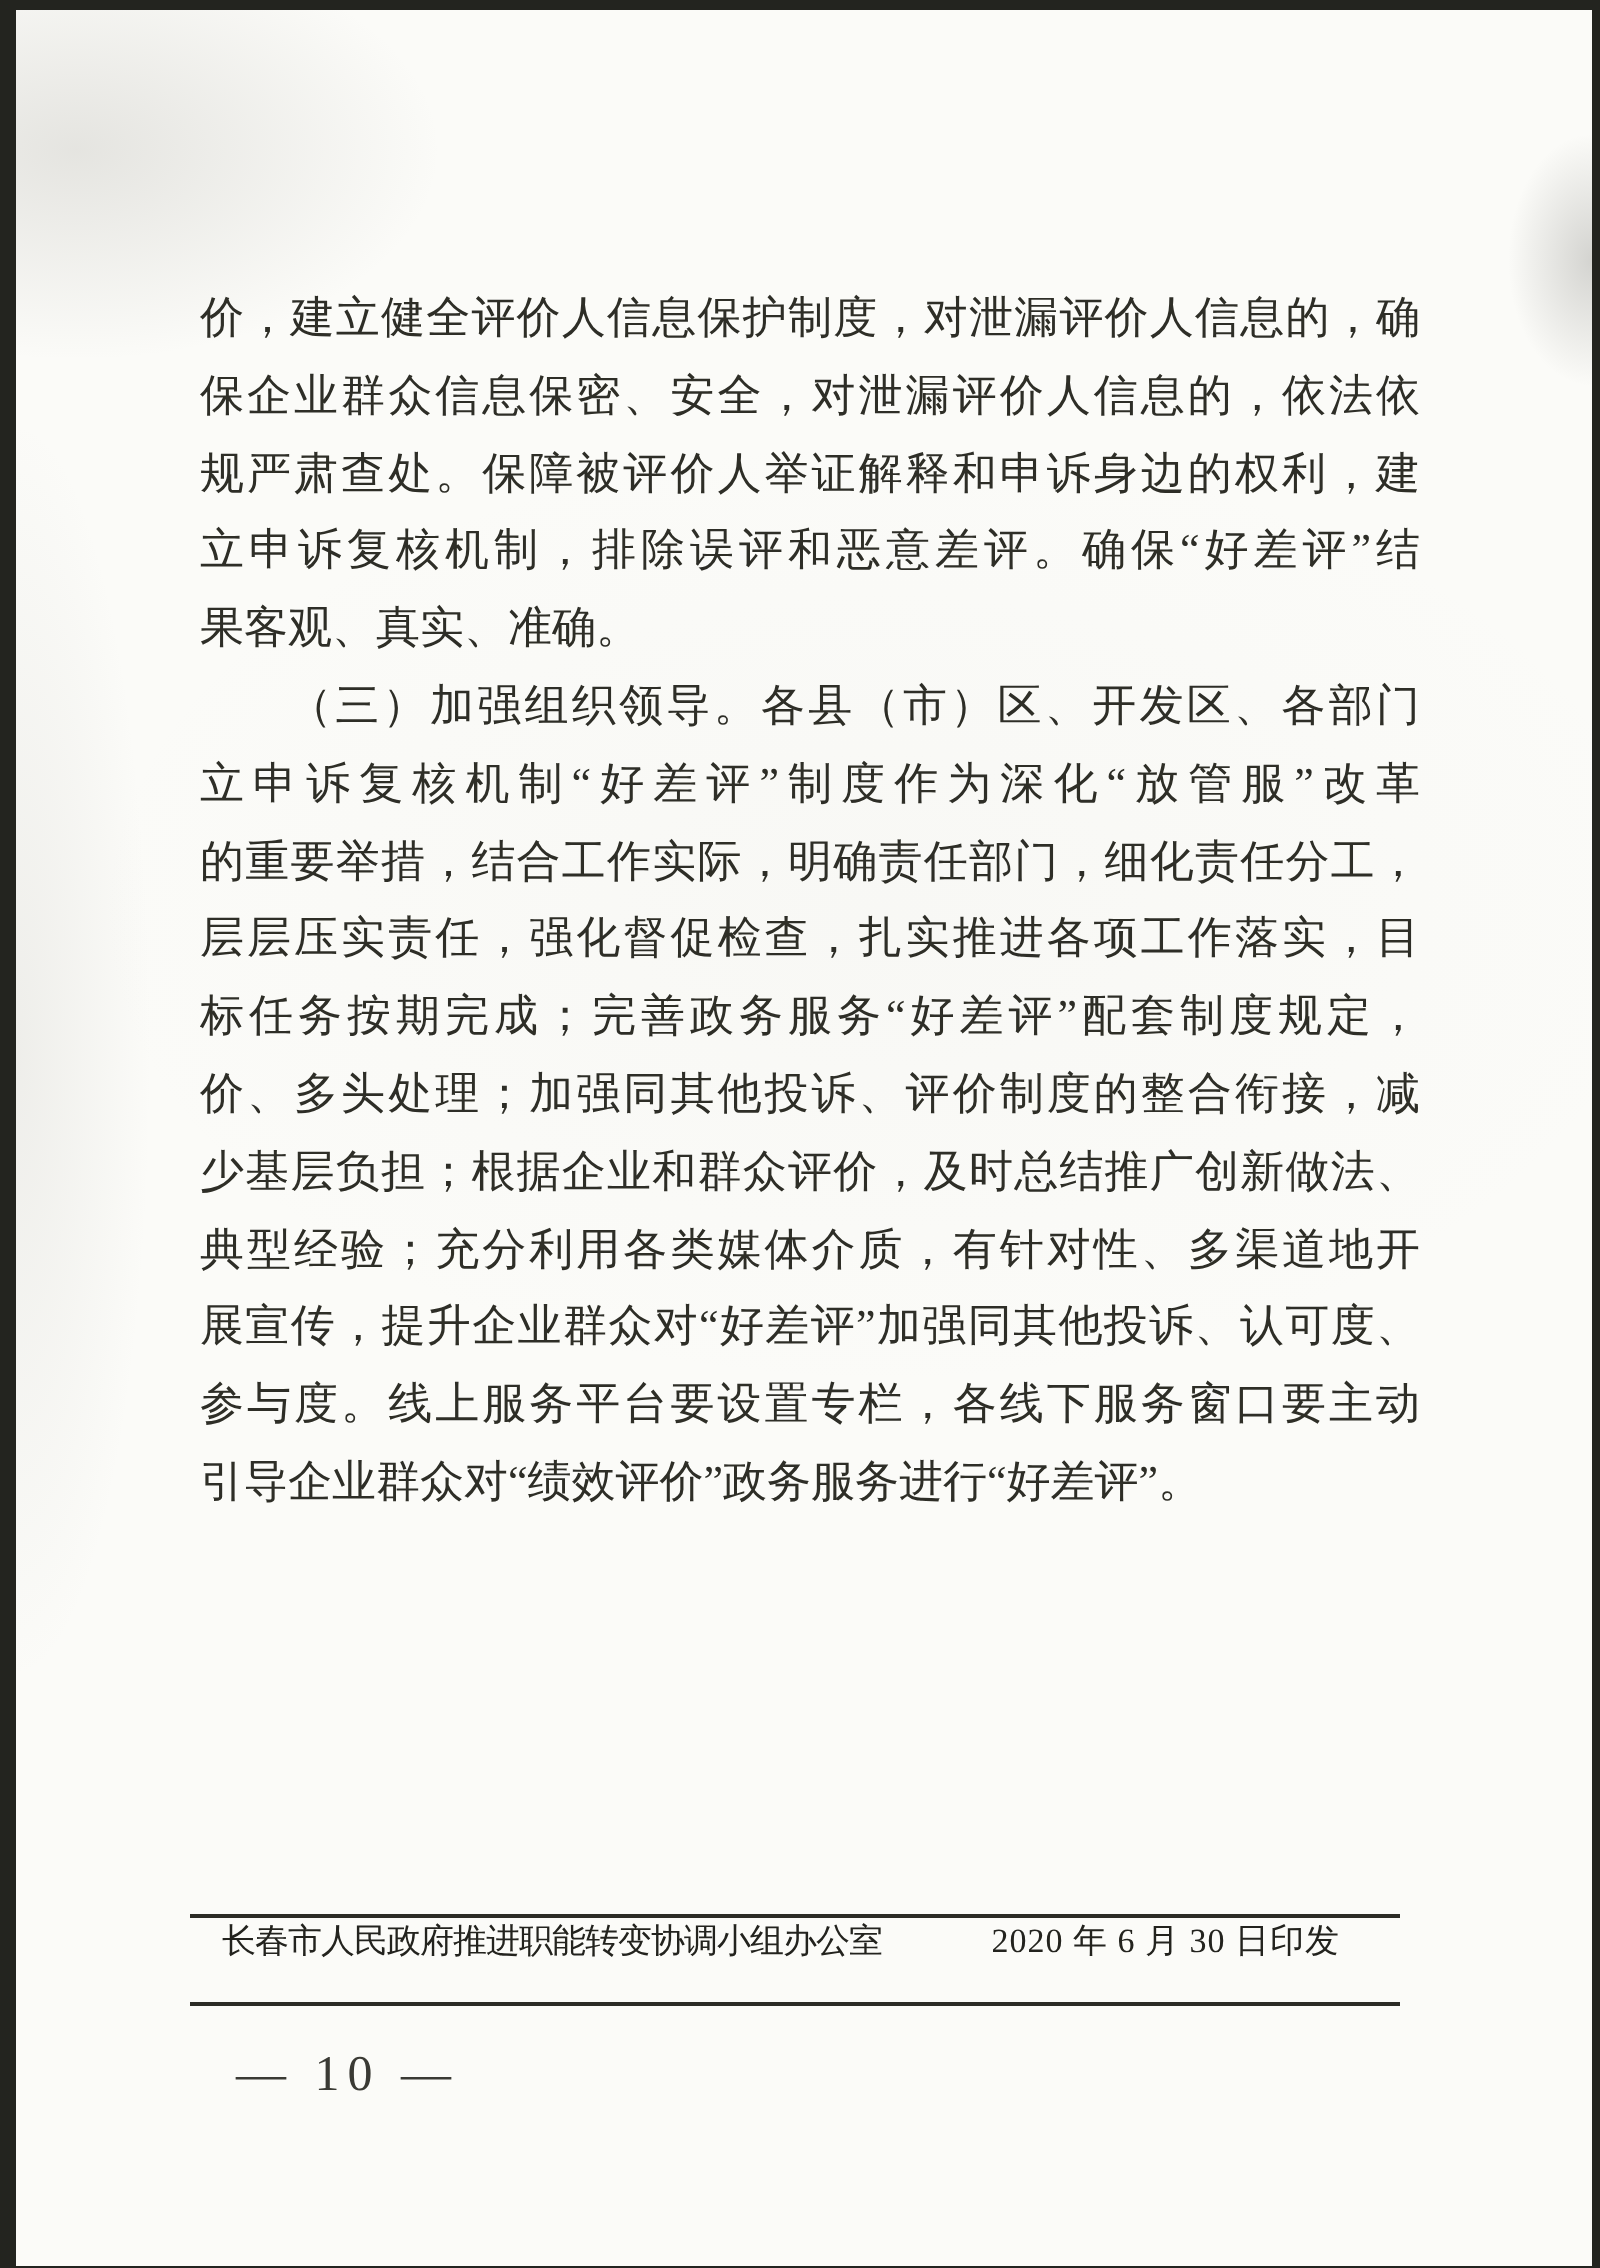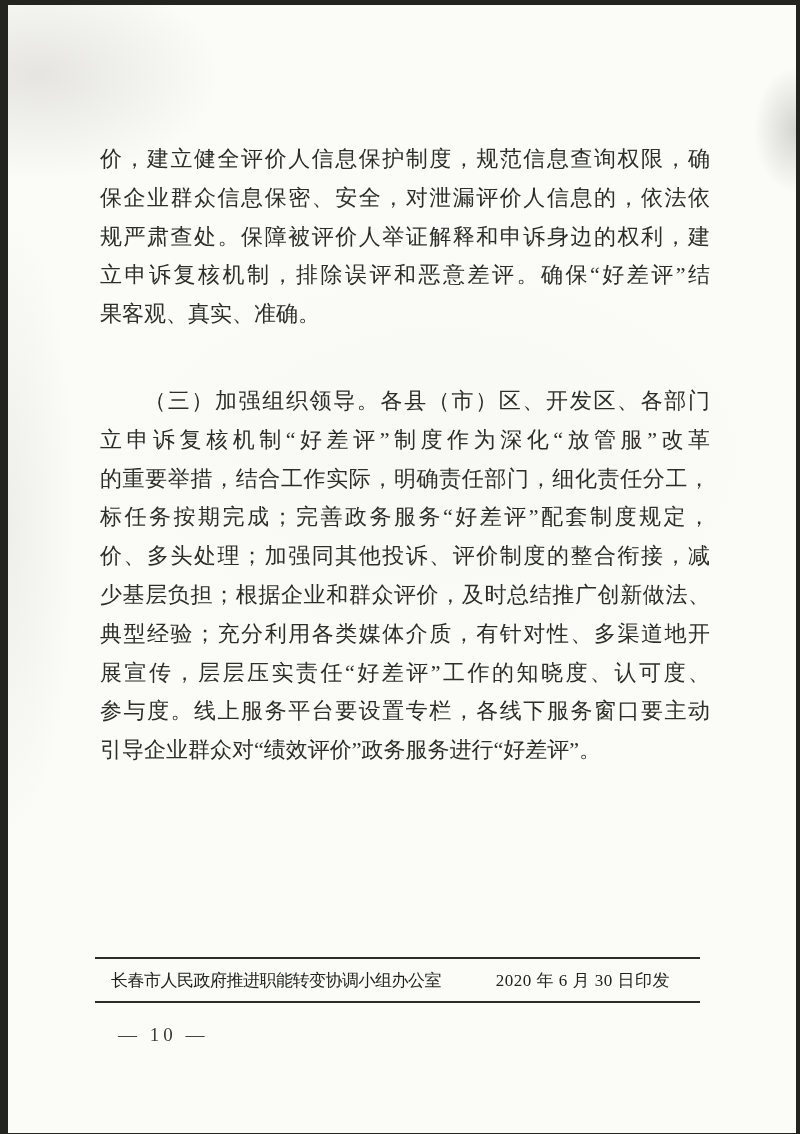--- a/index.html
+++ b/index.html
@@ -23,58 +23,59 @@
   
   .doc-body {
     position:absolute; left:92px; top:135px; width:610px;
   }
   .line {
     height:38.8px; line-height:38.8px;
     font-size:22px; color:#2e2e27;
     text-align:justify; text-align-last:justify;
     overflow:hidden; white-space:nowrap;
   }
-  .line.indent { text-indent:44px;margin-top:48px; }
+  .line.indent { text-indent:44px; }
   .line.endline { text-align-last:left; white-space:normal; }
   
   .footer-box {
     position:absolute; left:87px; top:952px; width:605px; height:46px;
     box-sizing:border-box;
     border-top:2px solid #2c2c26; border-bottom:2px solid #2c2c26;
-    display:flex; align-items:center; justify-content:space-between;
+    display:flex; justify-content:space-between;
     padding:0 30px 0 16px;
     font-size:17px; color:#23231e;
   }
   .footer-box .issuer { letter-spacing:-0.5px; }
   .footer-box .print-date { letter-spacing:0.5px; }
   
   .page-num {
     position:absolute; left:110px; top:1019px;
-    font-size:19px; color:#3a3a34; letter-spacing:4px;
+    font-size:25px; color:#3a3a34; letter-spacing:4px;
   }
 </style>
 </head>
 <body>
 
 <div class="paper">
 
   <div class="doc-body">
-      <div class="line">价，建立健全评价人信息保护制度，规范信息查询权限，确</div>
+      <div class="line">价，建立健全评价人信息保护制度，对泄漏评价人信息的，确</div>
       <div class="line">保企业群众信息保密、安全，对泄漏评价人信息的，依法依</div>
       <div class="line">规严肃查处。保障被评价人举证解释和申诉身边的权利，建</div>
       <div class="line">立申诉复核机制，排除误评和恶意差评。确保“好差评”结</div>
       <div class="line endline">果客观、真实、准确。</div>
       <div class="line indent">（三）加强组织领导。各县（市）区、开发区、各部门</div>
       <div class="line">立申诉复核机制“好差评”制度作为深化“放管服”改革</div>
       <div class="line">的重要举措，结合工作实际，明确责任部门，细化责任分工，</div>
+      <div class="line">层层压实责任，强化督促检查，扎实推进各项工作落实，目</div>
       <div class="line">标任务按期完成；完善政务服务“好差评”配套制度规定，</div>
       <div class="line">价、多头处理；加强同其他投诉、评价制度的整合衔接，减</div>
       <div class="line">少基层负担；根据企业和群众评价，及时总结推广创新做法、</div>
       <div class="line">典型经验；充分利用各类媒体介质，有针对性、多渠道地开</div>
-      <div class="line">展宣传，层层压实责任“好差评”工作的知晓度、认可度、</div>
+      <div class="line">展宣传，提升企业群众对“好差评”加强同其他投诉、认可度、</div>
       <div class="line">参与度。线上服务平台要设置专栏，各线下服务窗口要主动</div>
       <div class="line endline">引导企业群众对“绩效评价”政务服务进行“好差评”。</div>
     </div>
 
   <div class="footer-box">
     <span class="issuer">长春市人民政府推进职能转变协调小组办公室</span>
     <span class="print-date">2020 年 6 月 30 日印发</span>
   </div>
 
   <div class="page-num">— 10 —</div>

